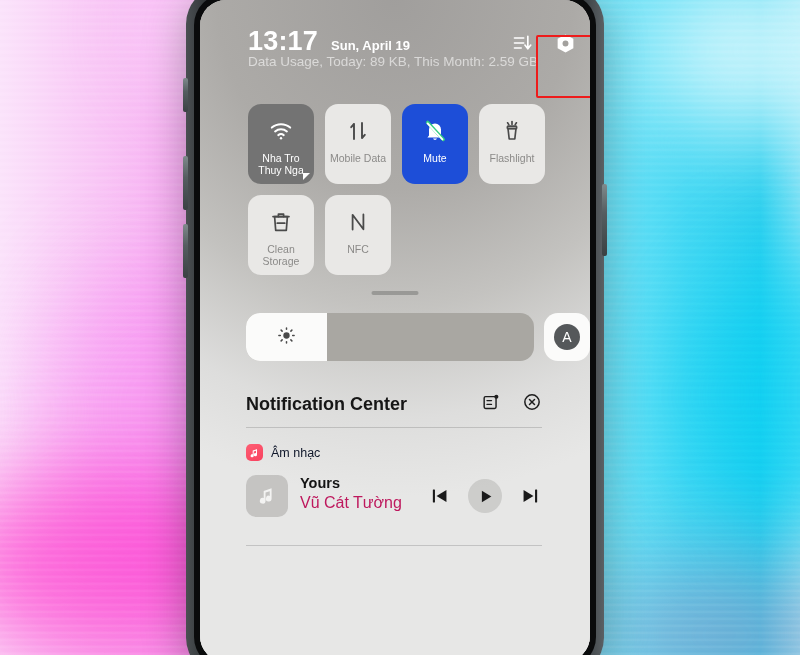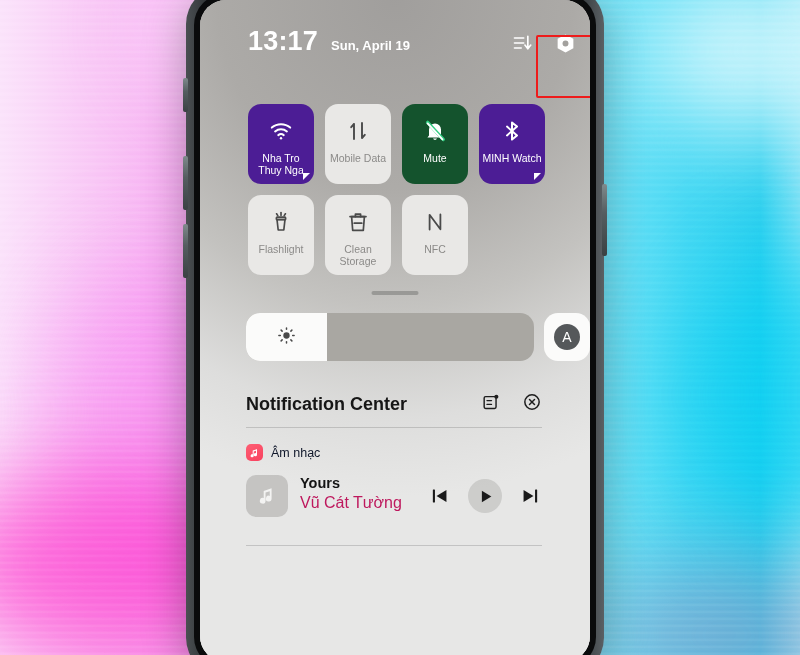--- a/index.html
+++ b/index.html
@@ -133,22 +133,22 @@
   .tile {
     position: relative;
     width: 66px; height: 80px;
     border-radius: 13px;
     display: flex; flex-direction: column;
     align-items: center; justify-content: flex-start;
     padding-top: 15px;
     overflow: hidden;
   }
   .tile.off { background: #e9e8e6; }
-  .tile.on-blue { background: #4c1d95; }
-  .tile.on-green { background: #14532d; }
+  .tile.on-blue { background: #737373; }
+  .tile.on-green { background: #1d4ed8; }
   .tile-ic { width: 24px; height: 24px; display:block; }
   .tile-lbl {
     margin-top: 9px;
     font-size: 10.5px;
     line-height: 12px;
     text-align: center;
     width: 62px;
   }
   .tile.off .tile-lbl { color: #8b8a88; }
   .tile.on-blue .tile-lbl, .tile.on-green .tile-lbl { color: #ffffff; }
@@ -275,20 +275,21 @@
 
     <div id="screen">
       <div class="screen-tint"></div>
 
       <div class="panel">
 
         <div class="hdr">
           <div class="hdr-time">13:17</div>
           <div class="hdr-date">Sun, April 19</div>
         </div>
+        <div class="hdr-sub">Data Usage, Today: 89 KB, This Month: 2.59 GB</div>
 
         <div class="hdr-icons">
           <div class="ic-edit">
             <svg viewBox="0 0 24 24" width="20" height="20">
               <g stroke="#ffffff" stroke-width="2" stroke-linecap="round">
                 <line x1="3" y1="6" x2="14" y2="6"></line>
                 <line x1="3" y1="12" x2="14" y2="12"></line>
                 <line x1="3" y1="18" x2="11" y2="18"></line>
               </g>
               <path d="M19 4 L19 18 M19 19 L15.5 14.5 M19 19 L22.5 14.5" stroke="#ffffff" stroke-width="2" fill="none" stroke-linecap="round" stroke-linejoin="round"></path>
@@ -334,29 +335,20 @@
               <svg viewBox="0 0 24 24" width="24" height="24">
                 <path d="M18 16.5 L18 10.5 a6 6 0 0 0 -12 0 L6 16.5 L4.4 18.4 L19.6 18.4 Z" fill="#ffffff"></path>
                 <path d="M10 19.6 a2.2 2.2 0 0 0 4 0 Z" fill="#ffffff"></path>
                 <line x1="4.6" y1="3.4" x2="20.2" y2="20.4" stroke="#32ce82" stroke-width="3.4" stroke-linecap="round"></line>
                 <line x1="4.6" y1="4.4" x2="19.4" y2="20.4" stroke="#ffffff" stroke-width="1.9" stroke-linecap="round"></line>
               </svg>
             </span>
             <span class="tile-lbl">Mute</span>
           </div>
 
-          <div class="tile on-blue">
-            <span class="tile-ic">
-              <svg viewBox="0 0 24 24" width="24" height="24" fill="none" stroke="#ffffff" stroke-width="2" stroke-linecap="round" stroke-linejoin="round">
-                <path d="M7 7.6 L17 16.4 L12 20.6 L12 3.4 L17 7.6 L7 16.4"></path>
-              </svg>
-            </span>
-            <span class="tile-lbl">MINH Watch</span>
-            <span class="corner-badge"></span>
-          </div>
 
           <div class="tile off">
             <span class="tile-ic">
               <svg viewBox="0 0 24 24" width="24" height="24" stroke="#4a4a4a" stroke-width="1.7" fill="none" stroke-linejoin="round">
                 <path d="M8 9.5 L16 9.5 L14.8 20 L9.2 20 Z"></path>
                 <rect x="7.4" y="7.2" width="9.2" height="2.4" rx="0.7"></rect>
                 <line x1="12" y1="2.6" x2="12" y2="5.2" stroke-linecap="round"></line>
                 <line x1="7.6" y1="3.8" x2="8.8" y2="5.6" stroke-linecap="round"></line>
                 <line x1="16.4" y1="3.8" x2="15.2" y2="5.6" stroke-linecap="round"></line>
               </svg>

